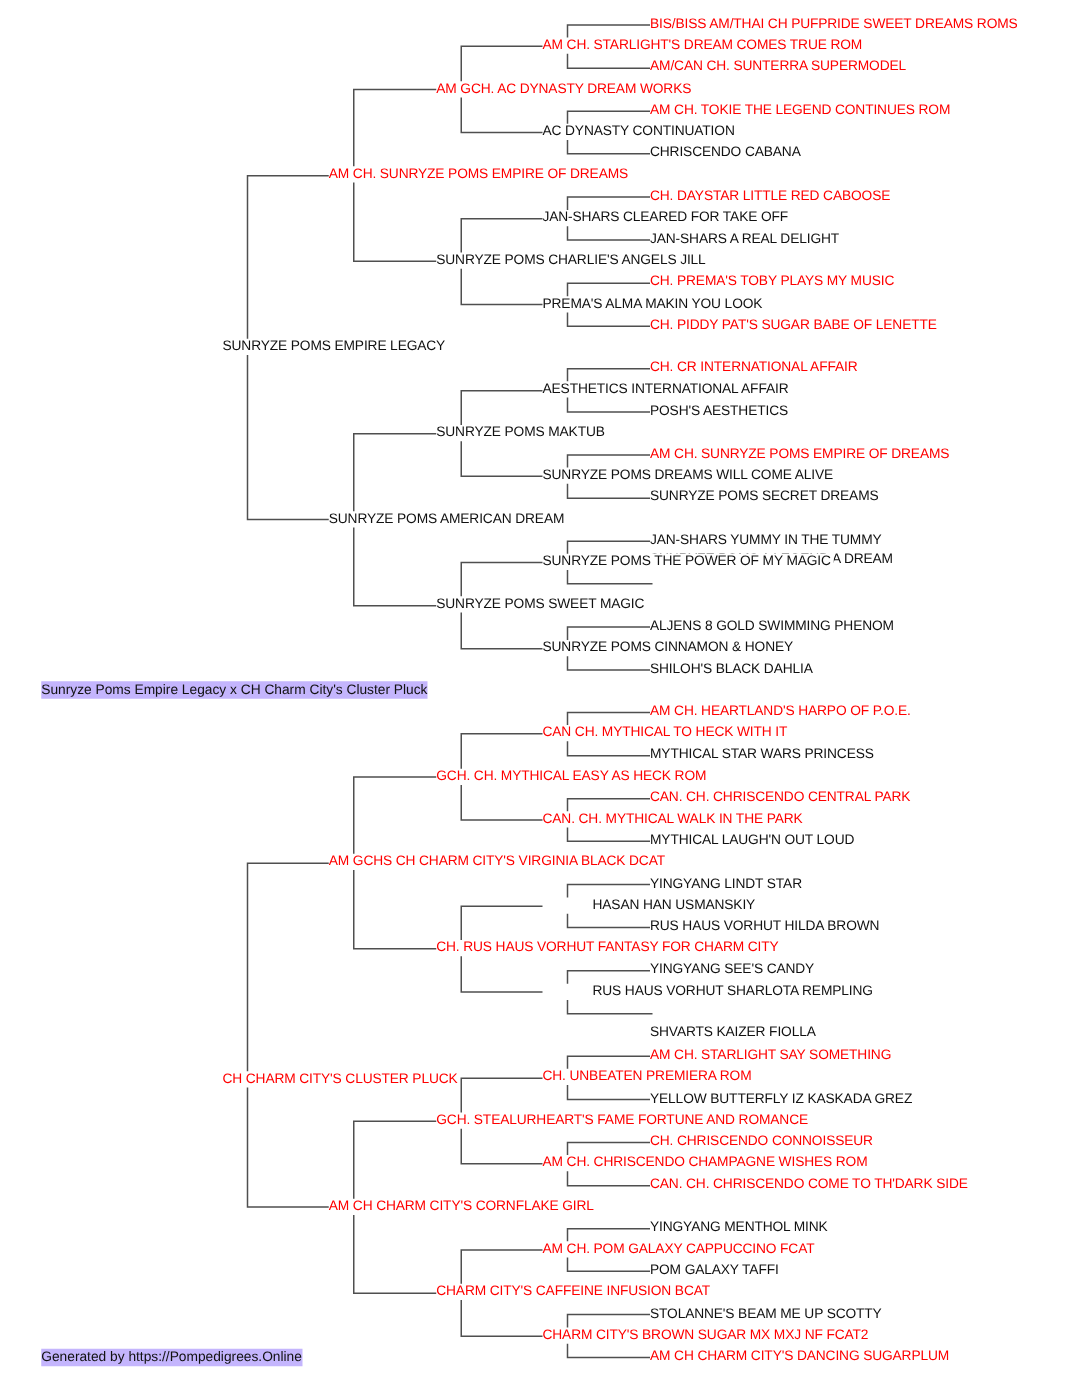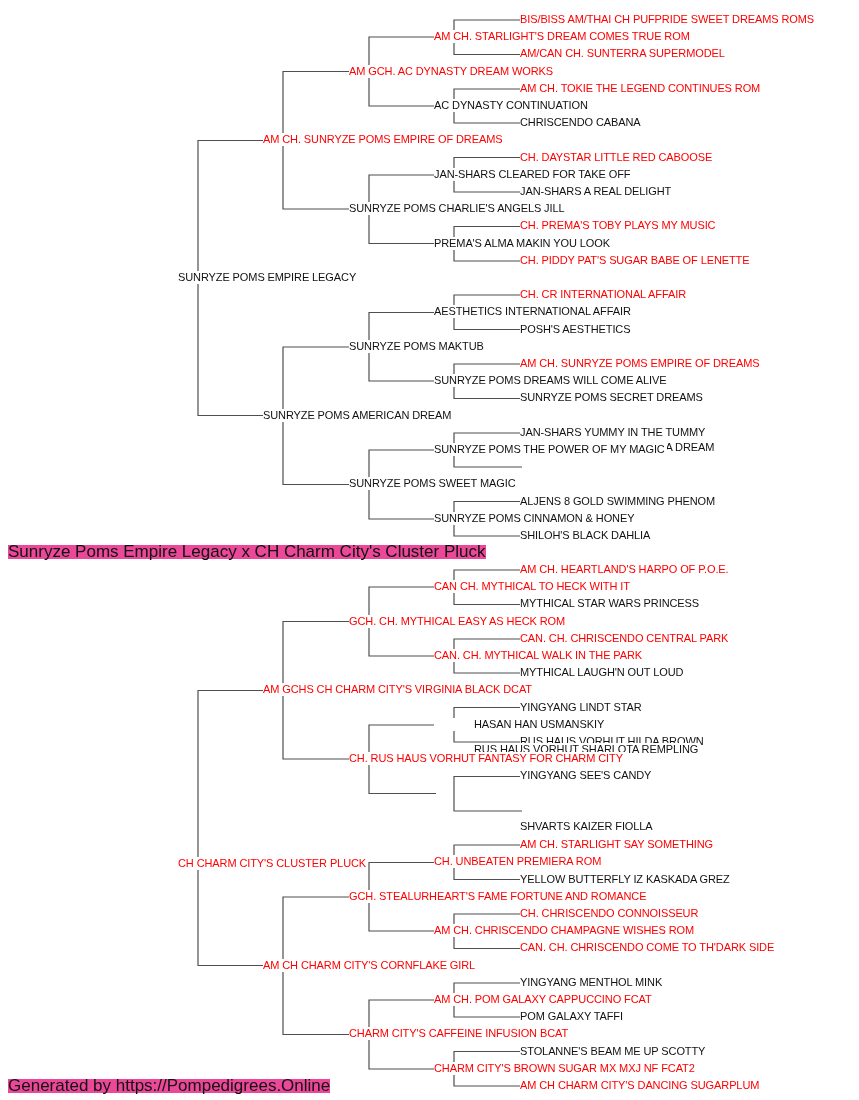--- a/index.html
+++ b/index.html
@@ -28,25 +28,26 @@
     background: #ffffff;
     padding-right: 2px;
     color: var(--text-black, #111111);
     letter-spacing: -0.1px;
   }
   .node.champion {
     color: var(--champion-red, #ff0000);
   }
   .caption {
     position: absolute;
-    font-size: 17px;
+    font-size: 11px;
     line-height: 14px;
     white-space: nowrap;
     color: var(--text-black, #111111);
-    background: #ec4899;
+    background: #c4b5fd;
+    margin-left: 25px;
   }
 </style>
 </head>
 <body>
 
 <div class="stage">
   <svg class="lines" width="859" height="1100" aria-hidden="true">
     <path id="bracket-paths" fill="none" stroke="#4f4f4f" stroke-width="1.2" d="M 522 20 H 454 V 54.5 H 522 M 522 89 H 454 V 123 H 522 M 436 37 H 369 V 106 H 436 M 522 157.5 H 454 V 192 H 522 M 522 226.5 H 454 V 261 H 522 M 436 175 H 369 V 243.5 H 436 M 351 71.5 H 283 V 209 H 351 M 522 295 H 454 V 329.5 H 522 M 522 364 H 454 V 398.5 H 522 M 436 312.5 H 369 V 381 H 436 M 522 433 H 454 V 467 H 522 M 522 501.5 H 454 V 536 H 522 M 436 450 H 369 V 519 H 436 M 351 347 H 283 V 484.5 H 351 M 265 140.5 H 198 V 415.5 H 265 M 522 570 H 454 V 604.5 H 522 M 522 639 H 454 V 673 H 522 M 436 587 H 369 V 656 H 436 M 522 707.5 H 454 V 742 H 522 M 522 776.5 H 454 V 811 H 522 M 436 725 H 369 V 793.5 H 436 M 351 621.5 H 283 V 759 H 351 M 522 845 H 454 V 879.5 H 522 M 522 914 H 454 V 948.5 H 522 M 436 862.5 H 369 V 931 H 436 M 522 983 H 454 V 1017 H 522 M 522 1051.5 H 454 V 1086 H 522 M 436 1000 H 369 V 1069 H 436 M 351 897 H 283 V 1034.5 H 351 M 265 690.5 H 198 V 965.5 H 265"></path>
   </svg>
 
@@ -87,21 +88,21 @@
       <div class="node champion" style="left: 434px; top: 580px;">CAN CH. MYTHICAL TO HECK WITH IT</div>
       <div class="node champion" style="left: 520px; top: 632px;">CAN. CH. CHRISCENDO CENTRAL PARK</div>
       <div class="node" style="left: 520px; top: 666px;">MYTHICAL LAUGH'N OUT LOUD</div>
       <div class="node champion" style="left: 434px; top: 649px; text-align: right;">CAN. CH. MYTHICAL WALK IN THE PARK</div>
       <div class="node champion" style="left: 349px; top: 615px;">GCH. CH. MYTHICAL EASY AS HECK ROM</div>
       <div class="node" style="left: 520px; top: 701px;">YINGYANG LINDT STAR</div>
       <div class="node" style="left: 520px; top: 735px;">RUS HAUS VORHUT HILDA BROWN</div>
       <div class="node" style="left: 434px; top: 718px; padding-left: 40px;">HASAN HAN USMANSKIY</div>
       <div class="node" style="left: 520px; top: 769px;">YINGYANG SEE'S CANDY</div>
       <div class="node" style="left: 520px; top: 804px; margin-top: 16px;">SHVARTS KAIZER FIOLLA</div>
-      <div class="node" style="left: 434px; top: 743px; padding-left: 40px;">RUS HAUS VORHUT SHARLOTA REMPLING</div>
+      <div class="node" style="left: 434px; top: 787px; padding-left: 40px;">RUS HAUS VORHUT SHARLOTA REMPLING</div>
       <div class="node champion" style="left: 349px; top: 752px;">CH. RUS HAUS VORHUT FANTASY FOR CHARM CITY</div>
       <div class="node champion" style="left: 263px; top: 683px;">AM GCHS CH CHARM CITY'S VIRGINIA BLACK DCAT</div>
       <div class="node champion" style="left: 520px; top: 838px;">AM CH. STARLIGHT SAY SOMETHING</div>
       <div class="node" style="left: 520px; top: 873px;">YELLOW BUTTERFLY IZ KASKADA GREZ</div>
       <div class="node champion" style="left: 434px; top: 855px;">CH. UNBEATEN PREMIERA ROM</div>
       <div class="node champion" style="left: 520px; top: 907px;">CH. CHRISCENDO CONNOISSEUR</div>
       <div class="node champion" style="left: 520px; top: 941px;">CAN. CH. CHRISCENDO COME TO TH'DARK SIDE</div>
       <div class="node champion" style="left: 434px; top: 924px;">AM CH. CHRISCENDO CHAMPAGNE WISHES ROM</div>
       <div class="node champion" style="left: 349px; top: 890px;">GCH. STEALURHEART'S FAME FORTUNE AND ROMANCE</div>
       <div class="node" style="left: 520px; top: 976px;">YINGYANG MENTHOL MINK</div>

